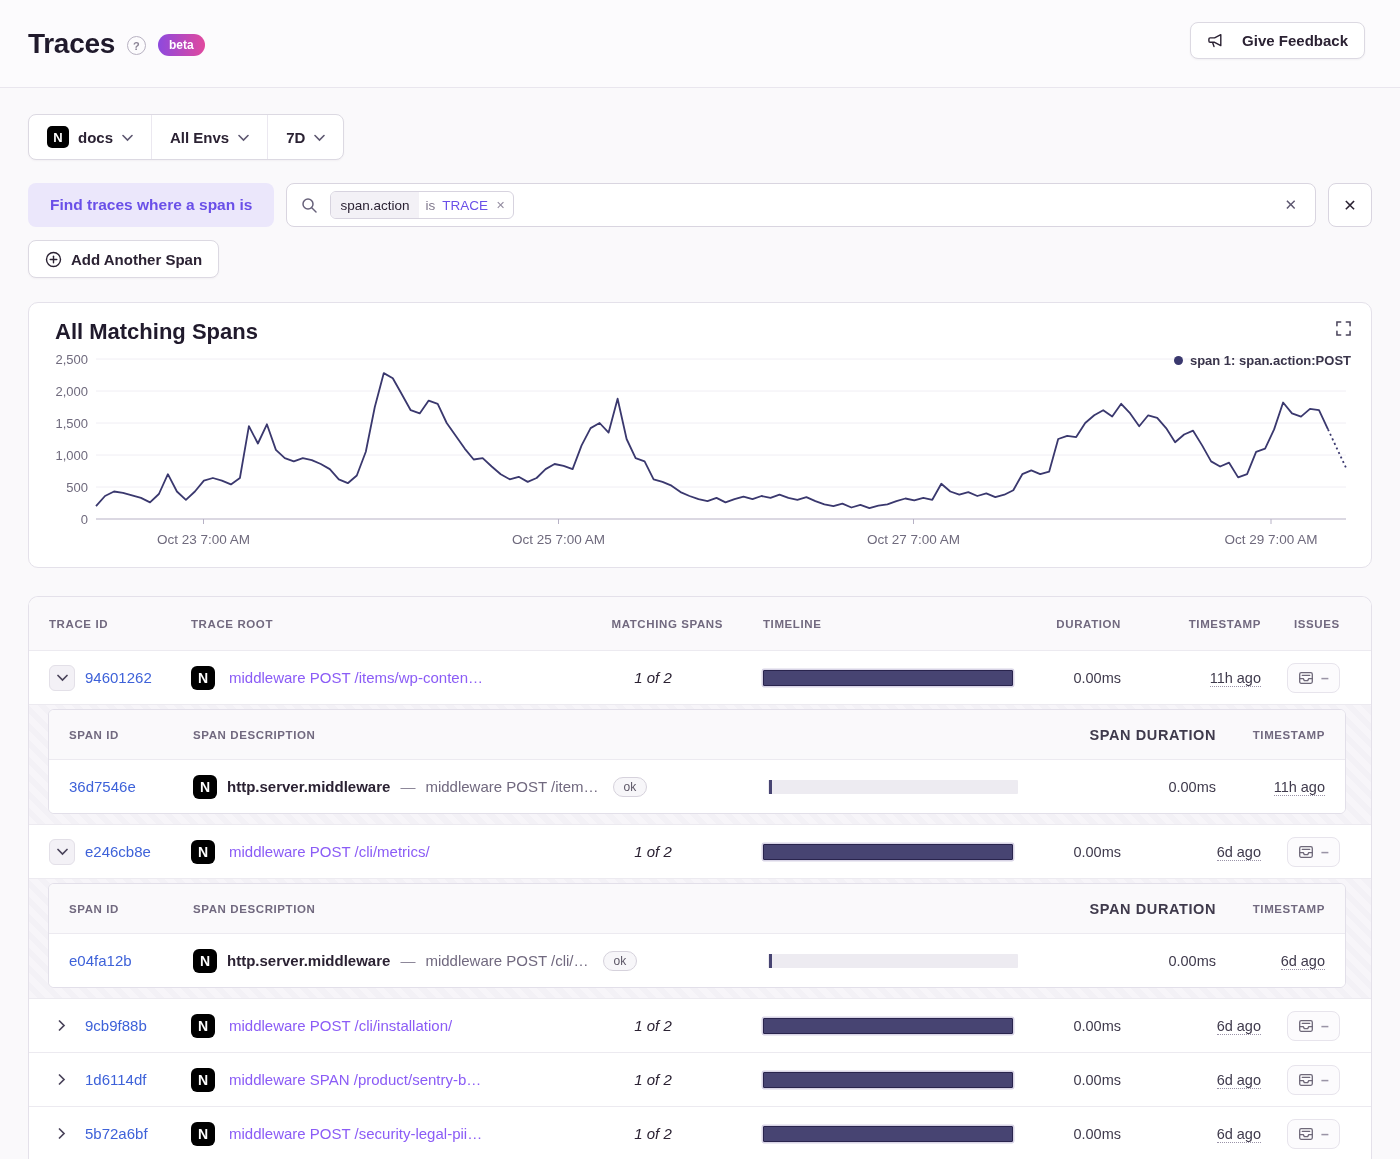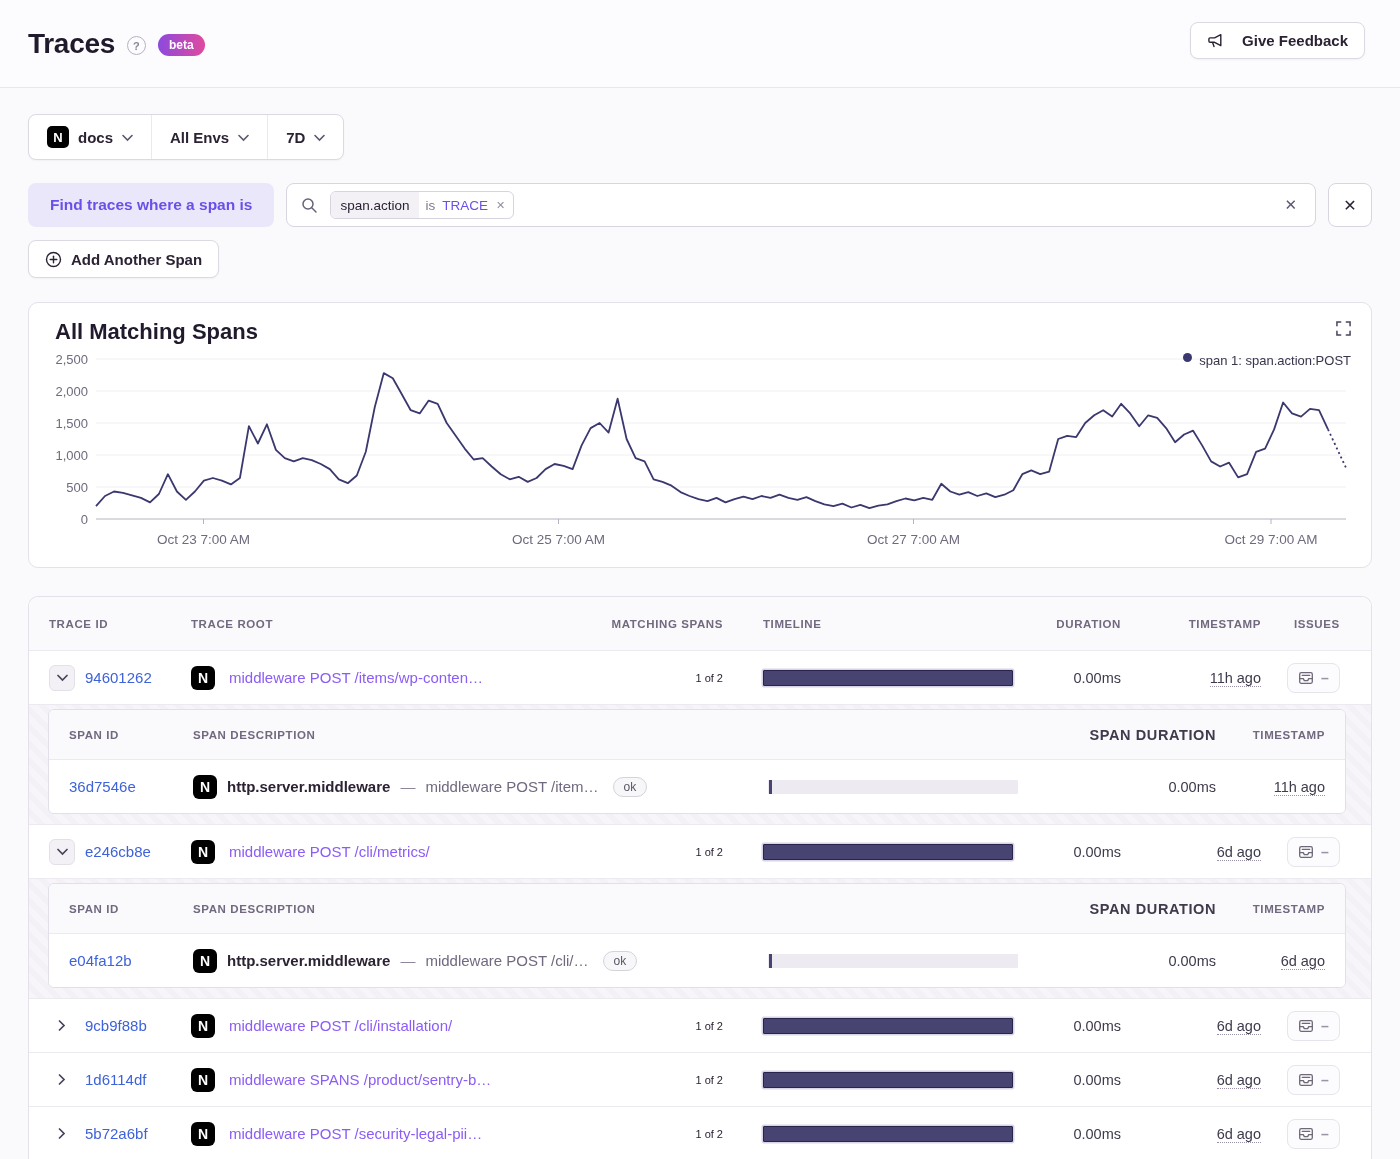--- a/index.html
+++ b/index.html
@@ -33,41 +33,41 @@
   .token-val { font-size:13.5px; color:#6a50e8; padding-right:6px; }
   .token-x { padding:0 8px 0 2px; color:#948da1; font-size:11px; cursor:pointer; }
   .search-clear { margin-left:auto; color:#5d5770; font-size:15px; cursor:pointer; padding:4px; }
   .close-btn { width:44px; height:44px; background:#fff; border:1px solid #d9d5e0; border-radius:8px; display:flex; align-items:center; justify-content:center; font-size:16px; color:#2b2233; cursor:pointer; }
   .add-row { margin-top:13px; }
   .add-btn { display:inline-flex; align-items:center; gap:9px; background:#fff; border:1px solid #dcd9e2; border-radius:8px; height:38px; padding:8px 16px; font-size:15px; font-weight:600; color:#2b2233; box-shadow:0 1px 2px rgba(40,30,60,.04); cursor:pointer; }
   
   .chart-card { position:relative; margin-top:24px; background:#fff; border:1px solid #e4e1ea; border-radius:10px; height:266px; padding:16px 18px 10px; }
   .chart-title { font-size:22px; font-weight:700; color:#201a2c;margin-left:8px; }
   .expand-btn { position:absolute; top:16px; right:18px; cursor:pointer; background:none; border:none; padding:2px; }
-  .legend { position:absolute; top:50px; right:20px; display:flex; align-items:flex-start; gap:7px; font-size:13px; color:#39344a; cursor:pointer; }
+  .legend { position:absolute; top:50px; right:20px; display:flex; align-items:center; gap:7px; font-size:13px; color:#39344a; cursor:pointer;font-weight:bold; }
   .legend-dot { width:9px; height:9px; border-radius:50%; background:#3a386e; }
   #spans-chart { display:block; margin-top:8px; width:1308px; height:198px; font-family:"Liberation Sans",sans-serif; }
   
   .table-card { margin-top:28px; background:#fff; border:1px solid #e4e1ea; border-radius:10px 10px 0 0; border-bottom:none; overflow:hidden; }
   .t-grid { display:grid; grid-template-columns:142px minmax(0,1fr) 150px 290px 110px 140px 78px; align-items:center; padding:0 20px; }
   .t-head { height:54px; background:#faf9fb; border-bottom:1px solid #eceaf0; }
   .hcell { font-size:11.5px; font-weight:700; color:#71697f; letter-spacing:.6px; }
   .h-right { text-align:right; padding-right:10px; }
   .h-time { padding-left:30px; }
   .h-dur { text-align:right; padding-right:12px; }
   .h-ts { text-align:right; padding-right:12px; }
   .h-iss { padding-left:21px; }
   .t-row { height:54px; border-bottom:1px solid #eceaf0; background:#fff; }
   .c-id { display:flex; align-items:center; gap:10px; }
   .chev-box { width:26px; height:26px; background:#f3f1f6; border:1px solid #e3e0e8; border-radius:6px; display:flex; align-items:center; justify-content:center; cursor:pointer; }
   .chev-plain { width:26px; height:26px; display:flex; align-items:center; justify-content:center; cursor:pointer; }
   .tid { color:#3e62d9; font-size:15px; text-decoration:none; cursor:pointer; }
   .c-root { display:flex; align-items:center; gap:14px; min-width:0; padding-right:14px; }
   .root-text { font-size:15px; color:#8b5cf6; white-space:nowrap; overflow:hidden; text-overflow:ellipsis; }
-  .c-match { text-align:right; padding-right:10px; font-size:11px; color:#2b2233; }
+  .c-match { text-align:center; padding-right:10px; font-size:15px; color:#2b2233;font-style:italic; }
   .c-time { padding-left:30px; }
   .bar-main { width:250px; height:16px; background:#474472; border:1px solid #29244d; box-shadow:0 0 0 1.5px #d8d4e6; border-radius:1px; }
   .c-dur { text-align:right; padding-right:12px; font-size:14.5px; color:#3f3a4c; }
   .c-ts { text-align:right; padding-right:12px; }
   .ts { font-size:14.5px; color:#3f3a4c; border-bottom:1px dotted #9a93a8; cursor:pointer; }
   .c-iss { padding-left:14px; }
   .iss-btn { display:inline-flex; align-items:center; gap:7px; background:#fcfbfd; border:1px solid #e7e4ec; border-radius:8px; padding:6px 10px; cursor:pointer; }
   .iss-dash { color:#9a94a6; font-size:14px; font-weight:700; line-height:1; }
   
   .expanded-zone { background:repeating-linear-gradient(45deg,#f7f5f9 0 6px,#f3f1f6 6px 12px); border-bottom:1px solid #eceaf0; padding:4px 25px 10px 19px; }
@@ -380,21 +380,21 @@
       <div class="c-id">
         <span class="chev-plain">
           <svg class="icon" width="8" height="11" viewBox="0 0 8 11" fill="none" stroke="#49435a" stroke-width="1.7" stroke-linecap="round">
               <polyline points="1.5,1 6,5.5 1.5,10"></polyline>
             </svg>
         </span>
         <a class="tid">1d6114df</a>
       </div>
       <div class="c-root">
         <span class="nlogo md">N</span>
-        <span class="root-text">middleware SPANS /product/sentry-b…</span>
+        <span class="root-text">middleware SPAN /product/sentry-b…</span>
       </div>
       <div class="c-match">1 of 2</div>
       <div class="c-time">
           <div class="bar-main"></div>
         </div>
       <div class="c-dur">0.00ms</div>
       <div class="c-ts"><span class="ts">6d ago</span></div>
       <div class="c-iss">
         <button class="iss-btn">
           <span>

